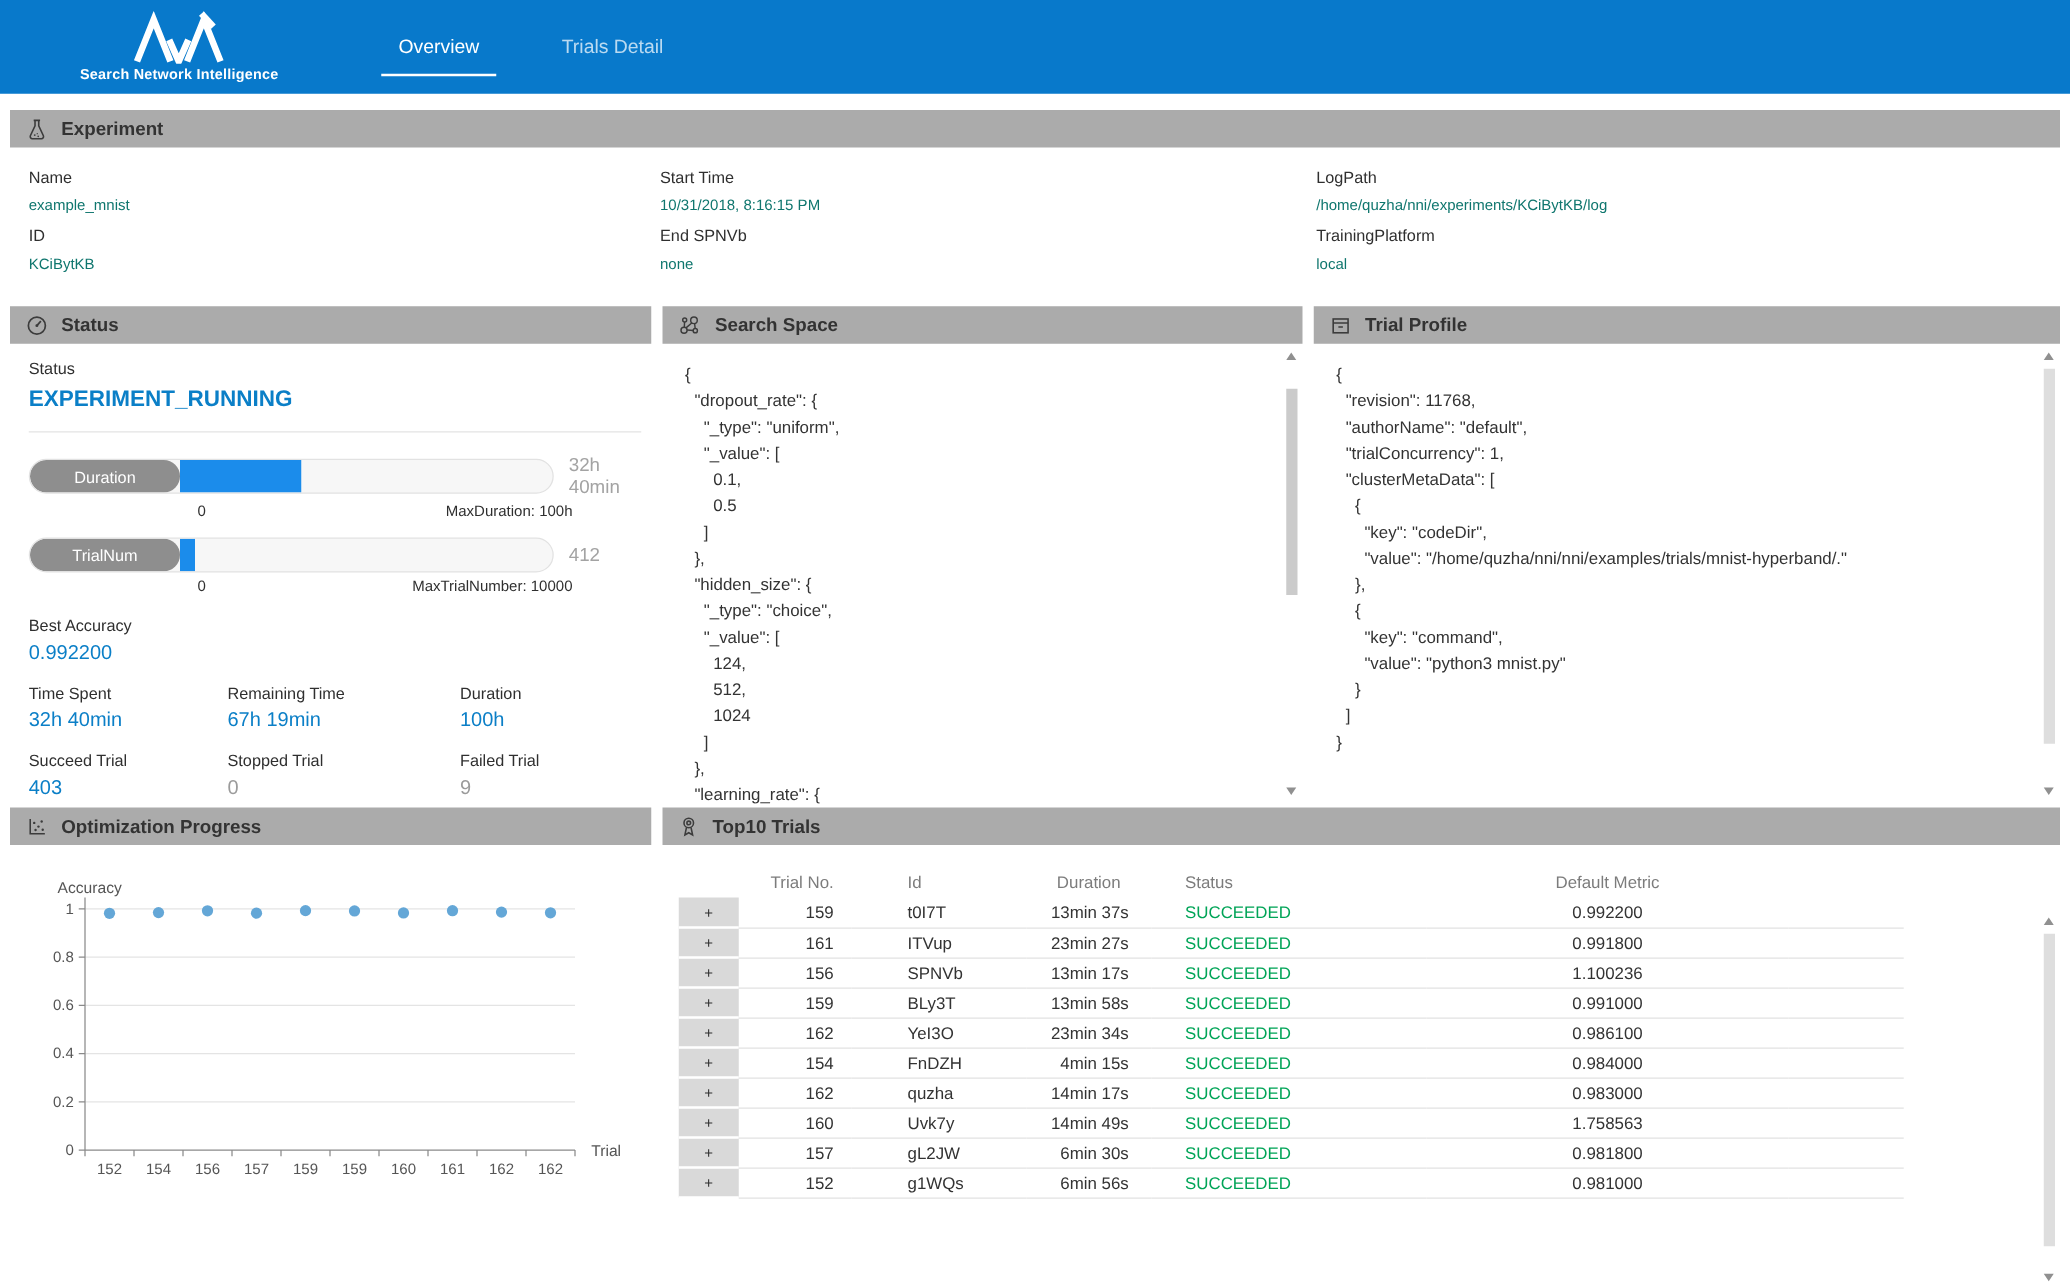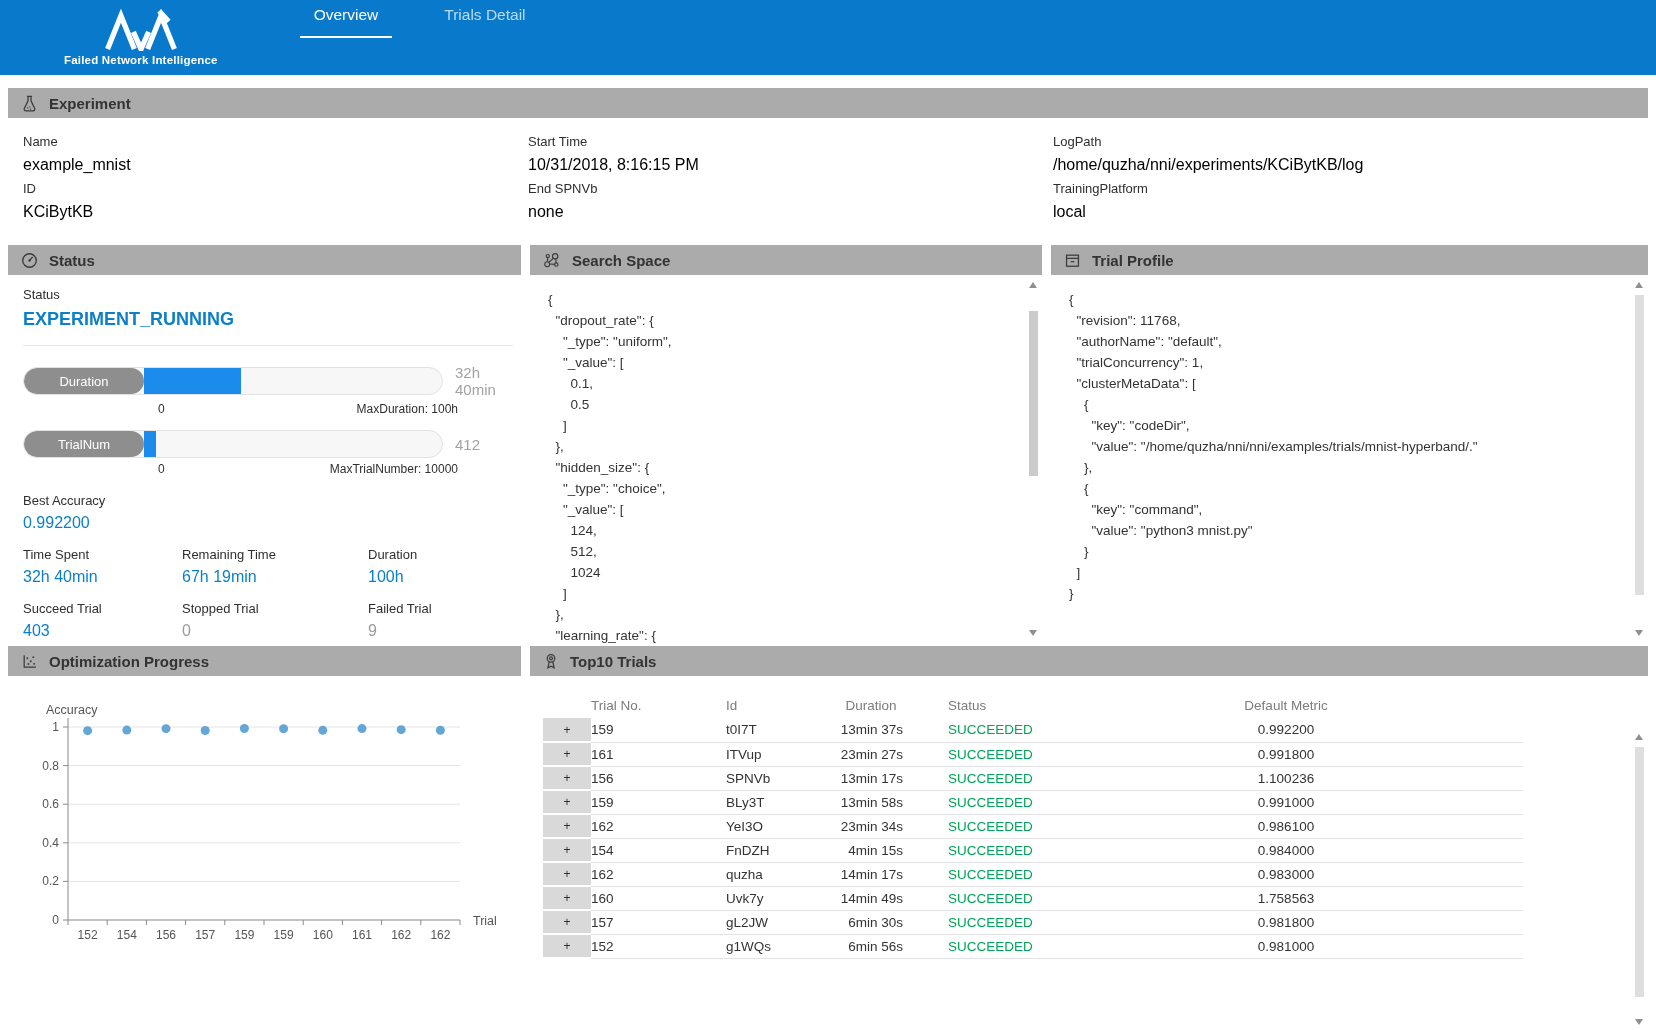--- a/index.html
+++ b/index.html
@@ -8,36 +8,36 @@
   }
   *{box-sizing:border-box}
   html,body{margin:0;padding:0;width:1656px;height:1030px;overflow:hidden;
     background:#fff;font-family:"Liberation Sans","DejaVu Sans",sans-serif;color:#333}
 
   
   .navbar{height:75px;background:var(--navy);display:flex;align-items:center}
   .brand{margin-left:64px;display:flex;flex-direction:column;align-items:center;color:#fff}
   .brand svg{display:block}
   .brand-text{font-size:11.5px;font-weight:bold;letter-spacing:.2px;margin-top:3px;white-space:nowrap}
-  .tabs{display:flex;margin-left:92px;gap:58px;height:100%;align-items:flex-start}
+  .tabs{display:flex;margin-left:92px;gap:58px;height:100%;align-items:center}
   .tab{font-size:15.5px;color:rgba(255,255,255,.72);padding:6px 4px;cursor:pointer;position:relative}
   .tab.active{color:#fff}
   .tab.active::after{content:"";position:absolute;left:-10px;right:-10px;bottom:-8px;height:2px;background:#fff}
 
   
   .sec-h{height:30px;background:var(--hdr);display:flex;align-items:center;gap:11px;
     padding:0 13px;font-size:15px;font-weight:bold;color:#333}
   .sec-h svg{flex:0 0 auto}
 
   
   .exp-wrap{margin:13px 8px 0 8px}
   .exp-grid{display:flex;padding:12px 0 6px 15px}
   .exp-col1{width:505px}.exp-col2{width:525px}.exp-col3{flex:1}
   .fld-label{font-size:13px;color:#2f2f2f;line-height:23px}
-  .fld-value{font-size:16px;color:#000000;line-height:23px;margin-bottom:1px}
+  .fld-value{font-size:12px;color:#0f766e;line-height:23px;margin-bottom:1px}
 
   
   .row-mid{display:flex;gap:9px;margin:15px 8px 0 8px;height:398px}
   .row-bot{display:flex;gap:9px;margin:3px 8px 0 8px;height:394px}
   .panel{position:relative;background:#fff}
   .p-status{width:513px}.p-search{width:512px}.p-profile{flex:1}
   .p-opt{width:513px}.p-top10{flex:1}
   .panel-body{position:relative;height:calc(100% - 30px);overflow:hidden}
 
   
@@ -79,41 +79,41 @@
   .axis{stroke:#8a8a8a;stroke-width:1}
   .dot{fill:var(--dot);fill-opacity:.92}
 
   
   .t10-wrap{padding:16px 0 0 13px}
   table.t10{border-collapse:collapse;table-layout:fixed;width:980px;font-size:13.5px}
   .t10 th{font-weight:normal;color:#7c7c7c;height:26px;padding:0}
   .t10 td{height:24px;padding:0;border-bottom:1px solid #e2e2e2;color:#333}
   .t10 td.expand{background:#d9d9d9;border-bottom:2px solid #fff;text-align:center;
     font-size:12px;color:#2f2f2f;cursor:pointer}
-  .c-no{text-align:left;padding-right:14px!important}
+  .c-no{text-align:right;padding-right:14px!important}
   .c-id{text-align:left;padding-left:45px!important}
   .c-dur{text-align:right;padding-right:18px!important}
   .c-st{text-align:left;padding-left:27px!important}
   .c-met{text-align:center}
   td.c-st{color:var(--green)}
 </style>
 </head>
 <body>
 
 <div class="navbar">
   <div class="brand">
     <svg width="76" height="42" viewBox="0 0 76 44">
       <g stroke="#fff" stroke-width="5.5" fill="none" stroke-linecap="butt">
         <path d="M3 42 L17 7 L31 42"></path>
         <path d="M30 24 L38 42 L46 24"></path>
         <path d="M45 42 L59 7 L73 42"></path>
         <path d="M57 2 L67 13"></path>
       </g>
     </svg>
-    <div class="brand-text">Failed Network Intelligence</div>
+    <div class="brand-text">Search Network Intelligence</div>
   </div>
   <div class="tabs">
     <div class="tab active">Overview</div>
     <div class="tab">Trials Detail</div>
   </div>
 </div>
 
 <div class="exp-wrap">
   <div class="sec-h">
     <svg width="17" height="17" viewBox="0 0 16 16">

